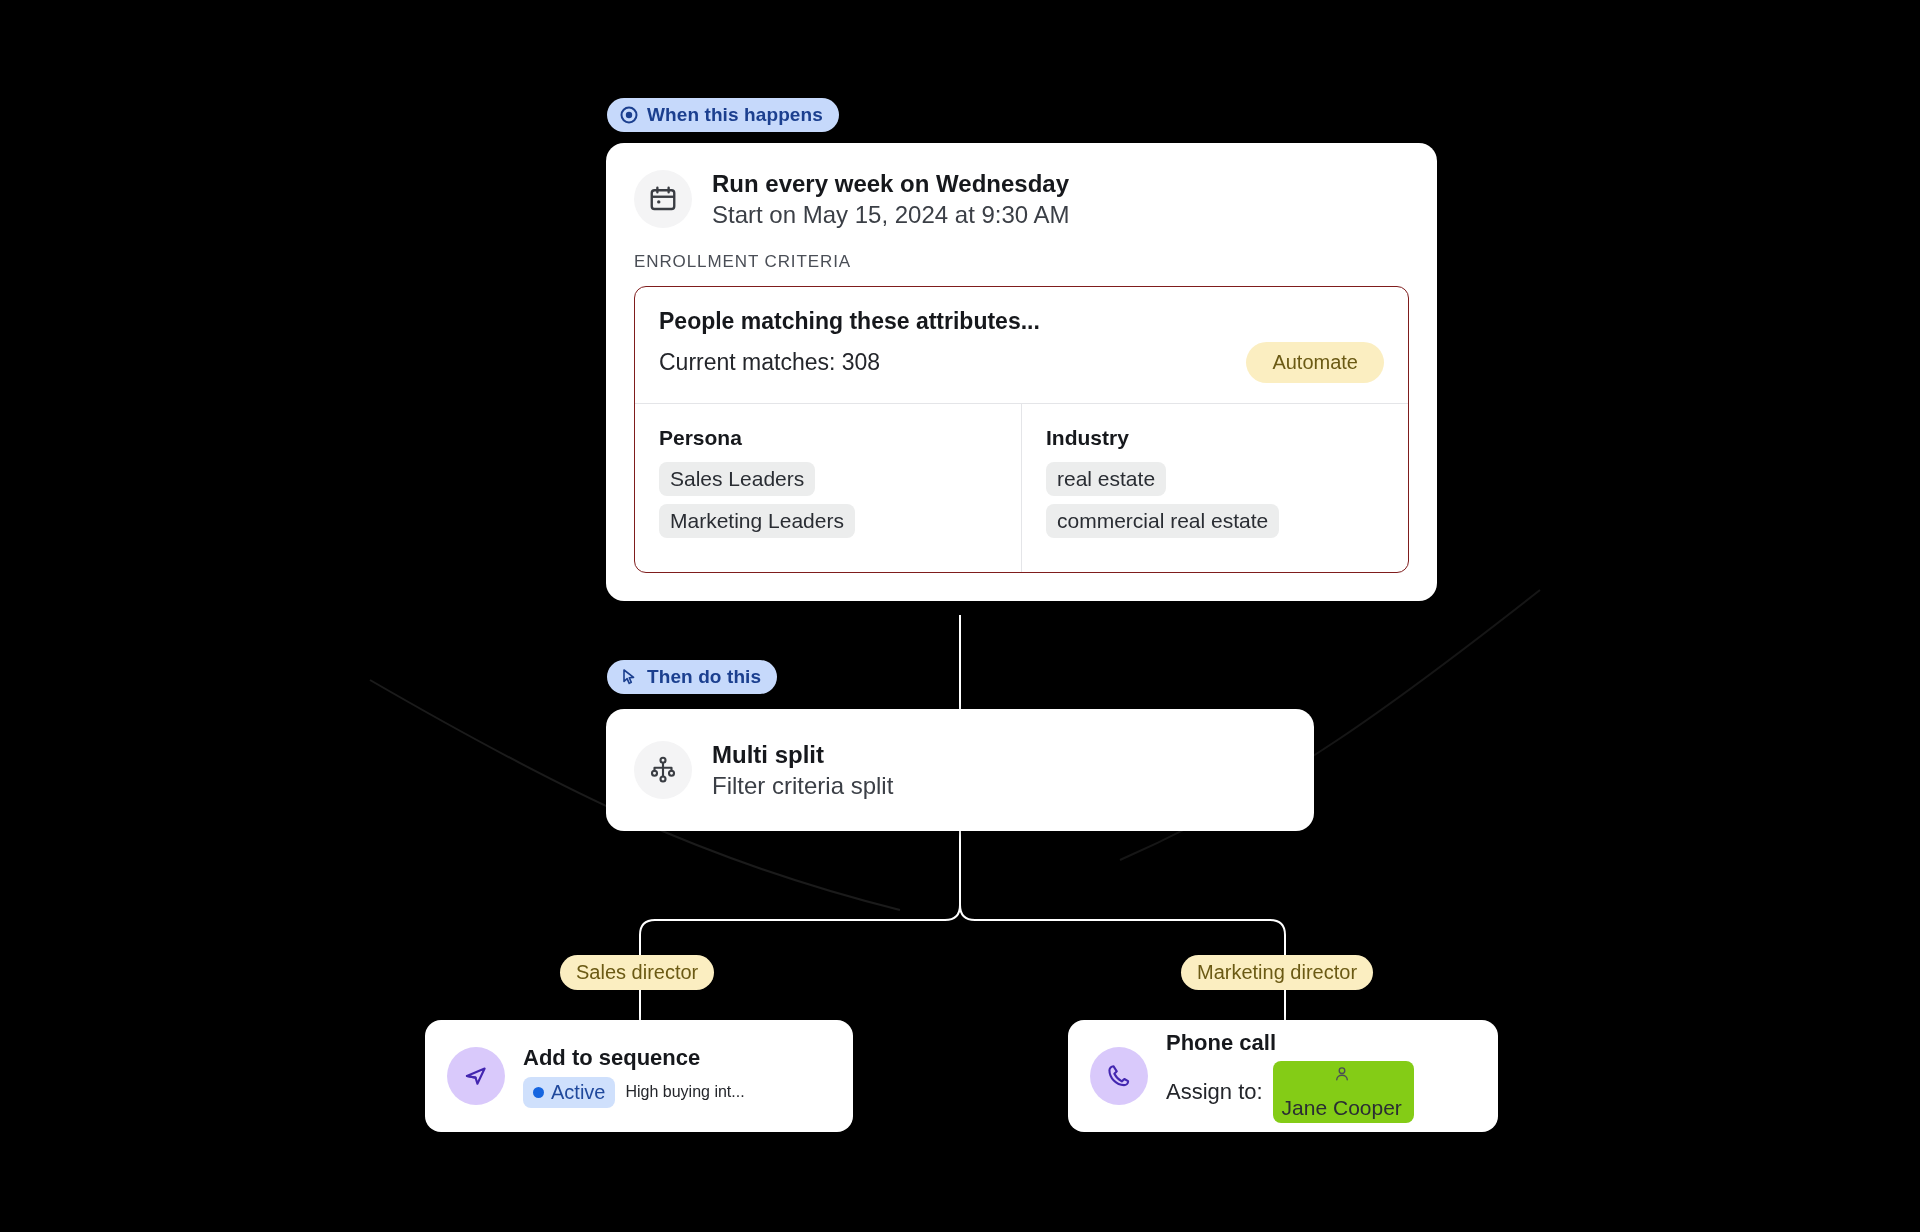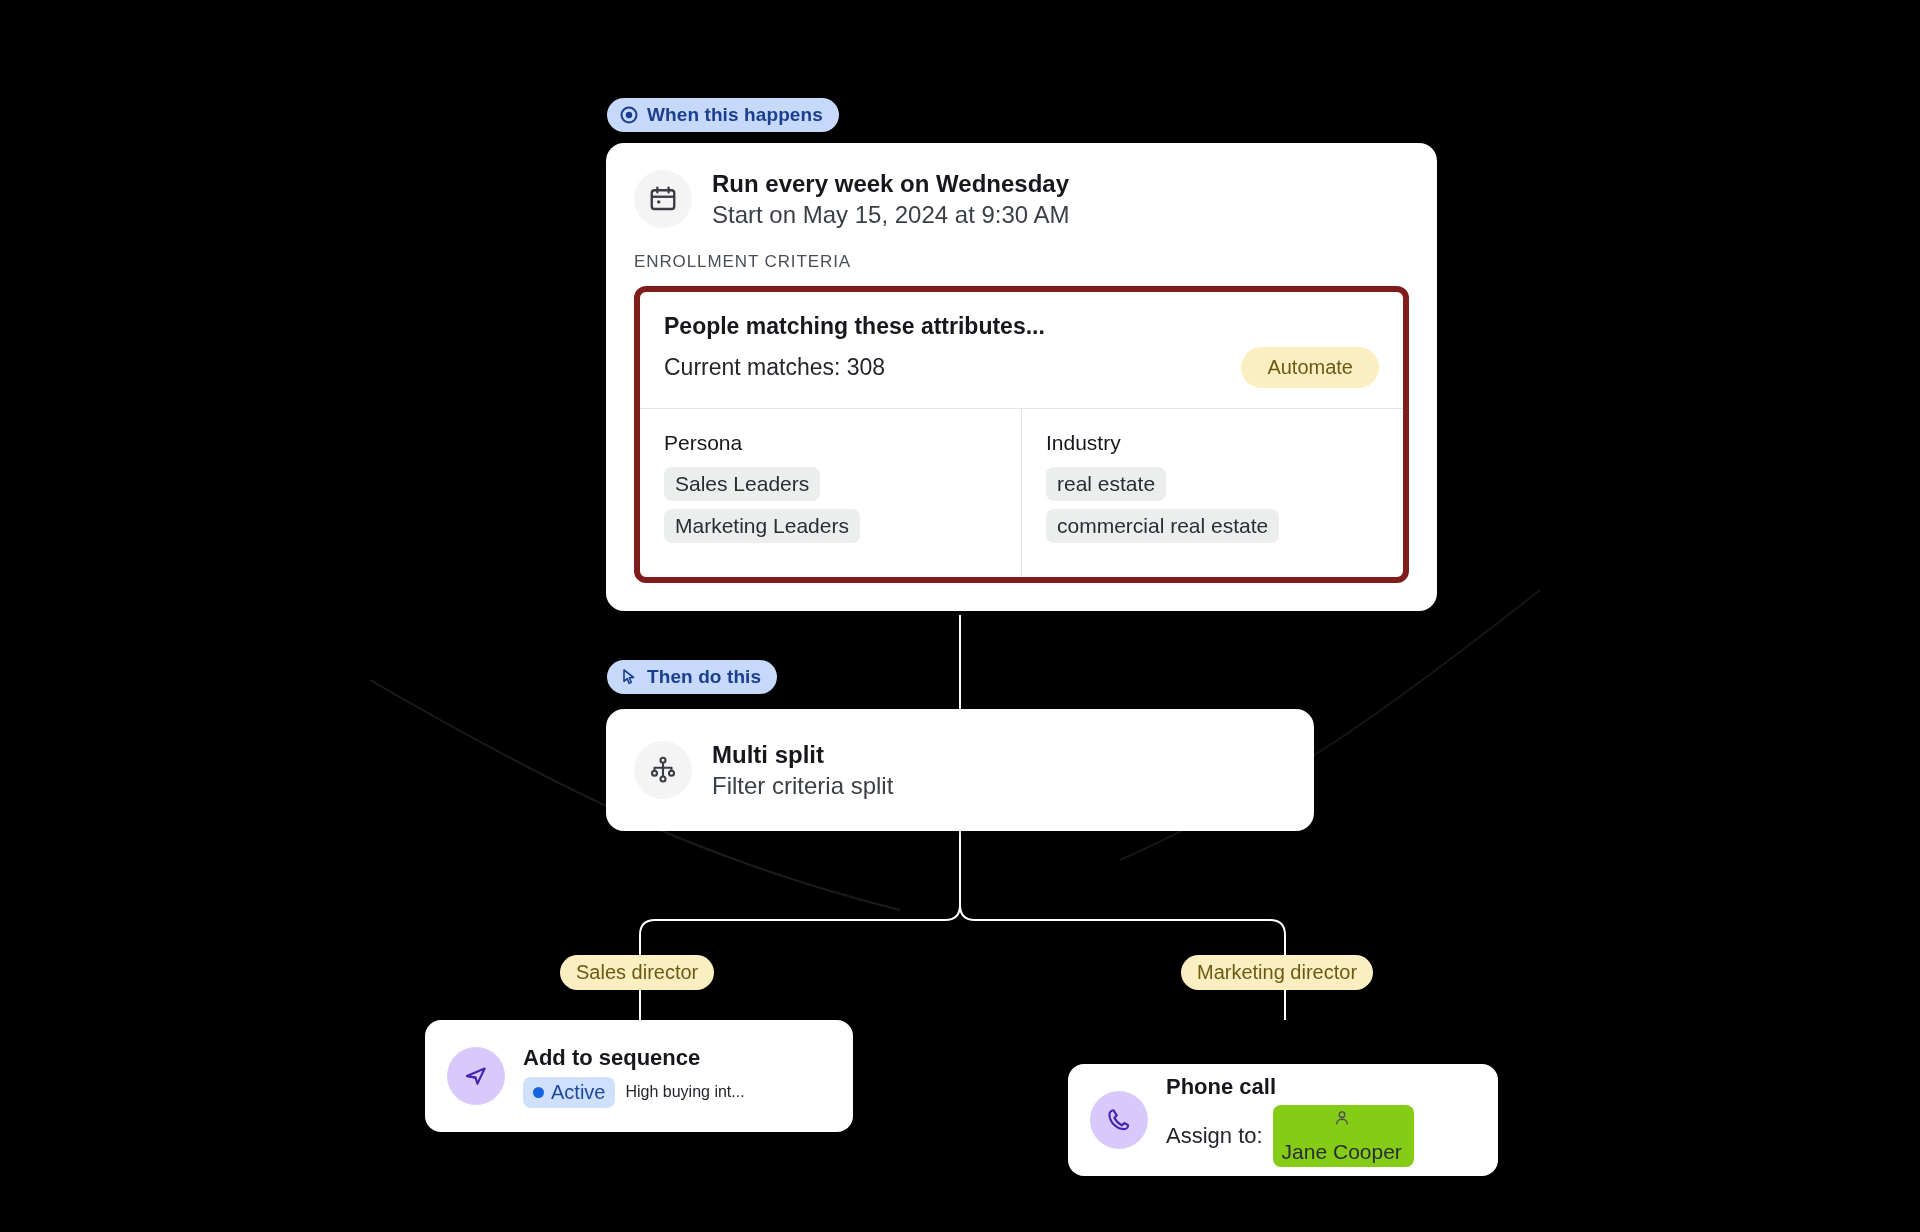--- a/index.html
+++ b/index.html
@@ -108,21 +108,21 @@
     padding: 22px 28px 0 28px;
     font-size: 17px;
     letter-spacing: 0.9px;
     color: #4a4e56;
     font-weight: 400;
     text-transform: uppercase;
   }
 
   .criteria-box {
     margin: 14px 28px 28px 28px;
-    border: 6px solid #7f1d1d;
+    border: 1px solid #7f1d1d;
     border-radius: 12px;
     overflow: hidden;
   }
   .criteria-top { padding: 20px 24px 20px 24px; }
   .criteria-title {
     font-size: 23px;
     font-weight: 700;
     color: #16181c;
     line-height: 1.3;
   }
@@ -153,21 +153,21 @@
     border-top: 1px solid #e4e5e8;
   }
   .crit-col {
     flex: 1 1 0;
     padding: 22px 24px 26px 24px;
     min-width: 0;
   }
   .crit-col + .crit-col { border-left: 1px solid #e4e5e8; }
   .crit-col-title {
     font-size: 21px;
-    font-weight: 400;
+    font-weight: 700;
     color: #16181c;
     margin-bottom: 12px;
   }
   .tag {
     display: inline-block;
     background: #eceded;
     color: #2a2d33;
     border-radius: 8px;
     padding: 5px 11px;
     font-size: 21px;
@@ -192,21 +192,21 @@
   .leaf-card {
     height: 112px;
     display: flex;
     align-items: center;
     padding: 0 24px 0 22px;
     box-sizing: border-box;
     gap: 18px;
     border-radius: 16px;
   }
   .leaf-left  { left: 425px; top: 1020px; width: 428px; }
-  .leaf-right { left: 1068px; top: 1064px; width: 430px; }
+  .leaf-right { left: 1068px; top: 1020px; width: 430px; }
 
   .leaf-title {
     font-size: 22px;
     font-weight: 700;
     color: #16181c;
     line-height: 1.25;
   }
   .leaf-sub-row {
     display: flex;
     align-items: center;

